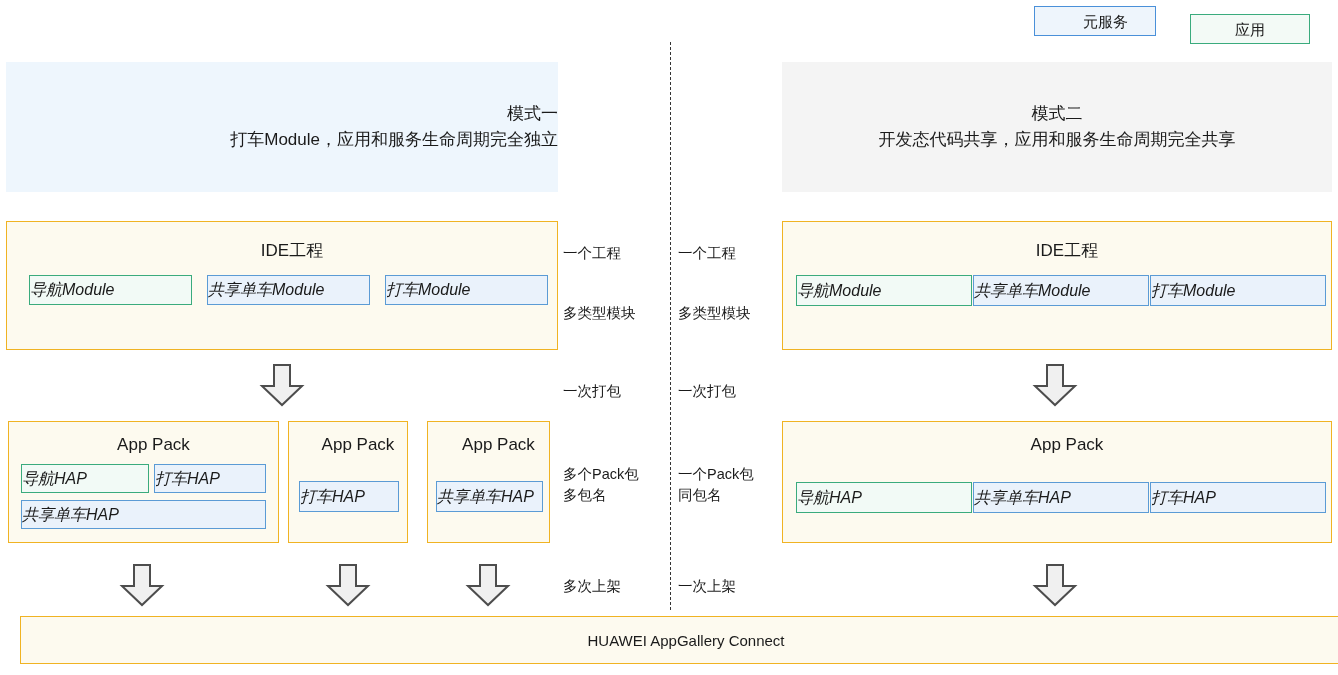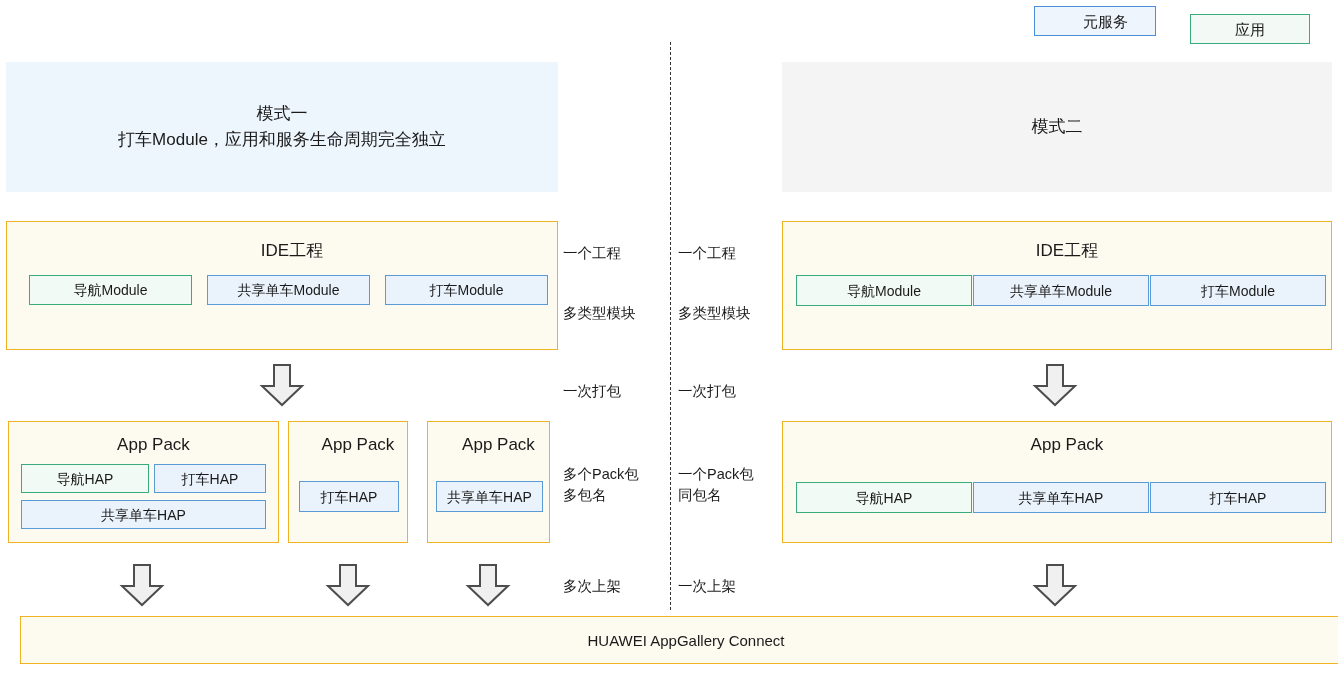--- a/index.html
+++ b/index.html
@@ -41,45 +41,46 @@
     display: flex;
     flex-direction: column;
     align-items: center;
     justify-content: center;
     text-align: center;
     font-size: 17px;
     line-height: 1.55;
   }
   .mode-header .m-title { white-space: nowrap; }
   .mode-header .m-sub { white-space: nowrap; }
-  .hdr-blue { background: #eef6fd; }
+  .hdr-blue { background: #eef6fd; align-items: flex-end; }
   .hdr-gray { background: #f4f4f4; }
 
   
   .orange-box {
     border: 1.5px solid #f0b323;
     background: #fdfaef;
   }
   .box-title {
     position: absolute;
     left: 0; right: 0;
     text-align: center;
     font-size: 17px;
     line-height: 1;
     padding-left: 20px;
   }
 
   
   .chip {
     display: flex;
     align-items: center;
-    justify-content: center;
-    font-size: 14px;
+    justify-content: flex-start;
+    font-size: 16px;
     line-height: 1;
     white-space: nowrap;
+    font-style: italic;
   }
   .chip-blue {
     border: 1.4px solid #5b9bd5;
     background: #eaf2fb;
   }
   .chip-green {
     border: 1.4px solid #3aab7d;
     background: #f2faf6;
   }
 
@@ -122,20 +123,21 @@
 
 <div class="abs divider" style="left:670px; top:42px; height:568px;"></div>
 
 <div class="abs mode-header hdr-blue" style="left:6px; top:62px; width:552px; height:130px;">
   <div class="m-title">模式一</div>
   <div class="m-sub">打车Module，应用和服务生命周期完全独立</div>
 </div>
 
 <div class="abs mode-header hdr-gray" style="left:782px; top:62px; width:550px; height:130px;">
   <div class="m-title">模式二</div>
+  <div class="m-sub">开发态代码共享，应用和服务生命周期完全共享</div>
 </div>
 
 <div class="abs orange-box" style="left:6px; top:221px; width:552px; height:129px;">
   <div class="box-title" style="top:20px;">IDE工程</div>
   <div class="abs chip chip-green" style="left:22px; top:53px; width:163px; height:30px;">
     <span>导航Module</span>
   </div>
   <div class="abs chip chip-blue" style="left:200px; top:53px; width:163px; height:30px;">
     <span>共享单车Module</span>
   </div>

